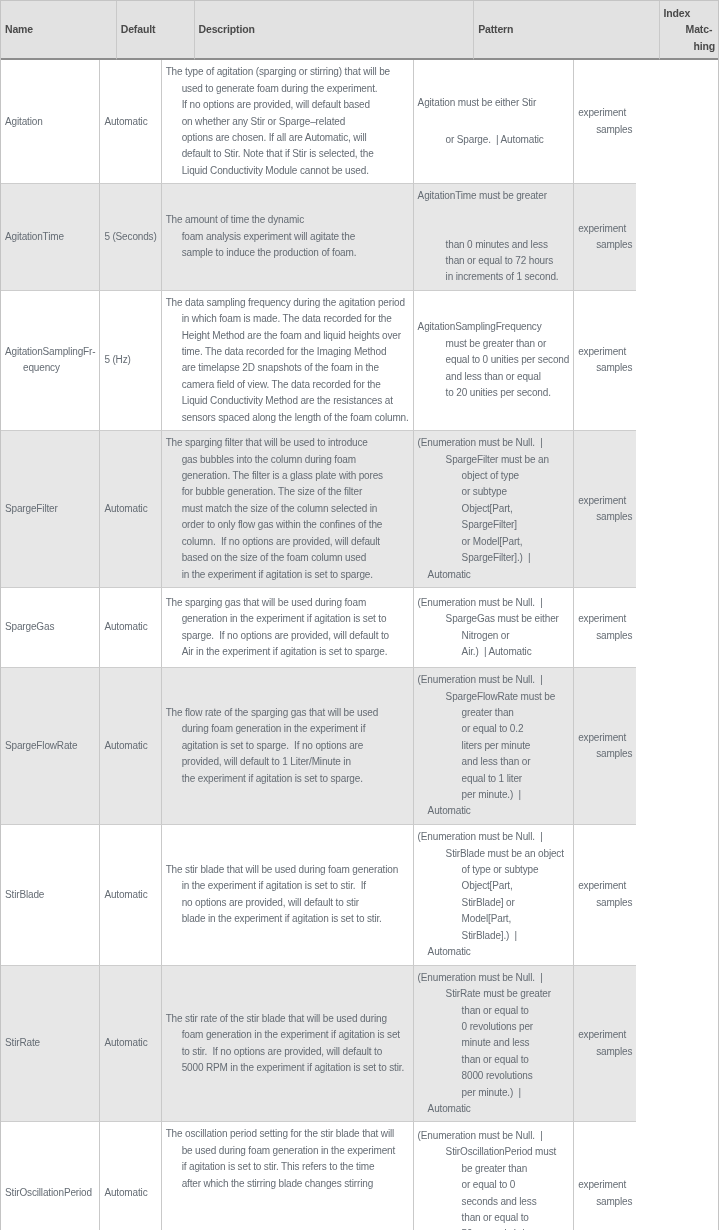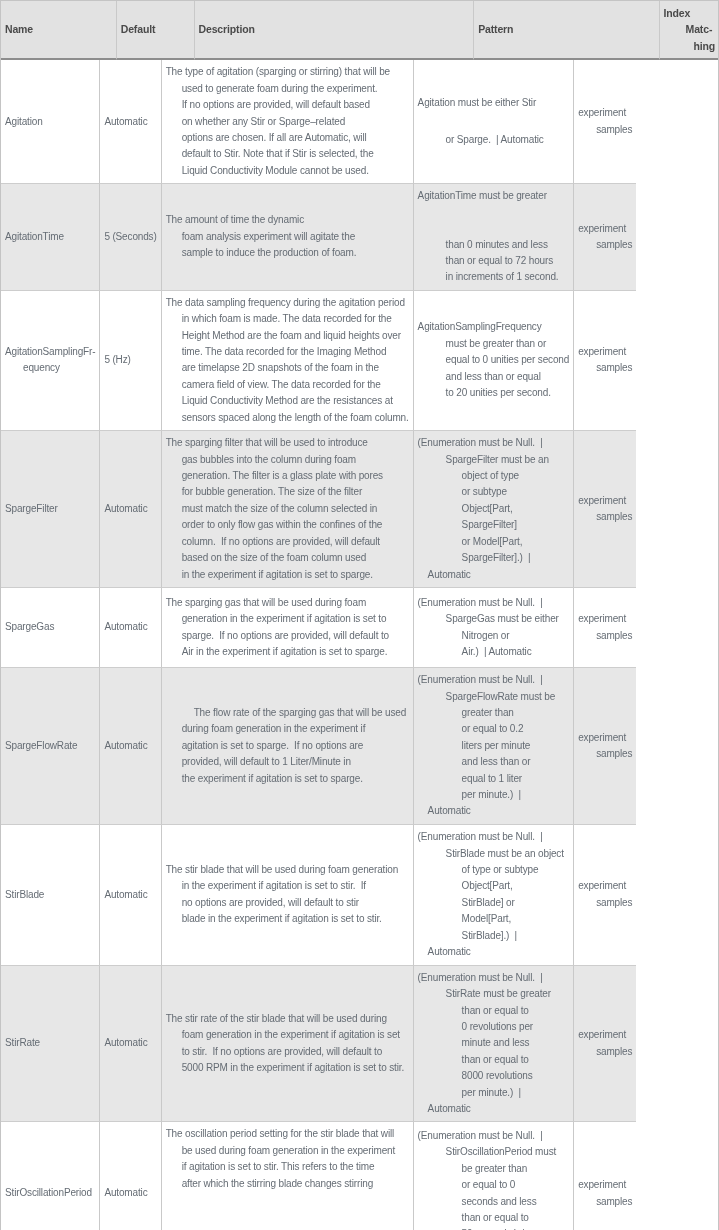--- a/index.html
+++ b/index.html
@@ -191,21 +191,21 @@
         </div>
       </div>
       <div class="row body-row shaded" style="height: 153px;">
         <div class="cell col-name">
           <div class="ln" style="padding-left: 0px;">SpargeFlowRate</div>
         </div>
         <div class="cell col-default">
           <div class="ln" style="padding-left: 0px;">Automatic</div>
         </div>
         <div class="cell col-description">
-          <div class="ln" style="padding-left: 0px; margin-left: 28px;">The flow rate of the sparging gas that will be used</div>
+          <div class="ln" style="padding-left: 0px;">The flow rate of the sparging gas that will be used</div>
           <div class="ln" style="padding-left: 16px;">during foam generation in the experiment if</div>
           <div class="ln" style="padding-left: 16px;">agitation is set to sparge.  If no options are</div>
           <div class="ln" style="padding-left: 16px;">provided, will default to 1 Liter/Minute in</div>
           <div class="ln" style="padding-left: 16px;">the experiment if agitation is set to sparge.</div>
         </div>
         <div class="cell col-pattern">
           <div class="ln" style="padding-left: 0px;">(Enumeration must be Null.  |</div>
           <div class="ln" style="padding-left: 28px;">SpargeFlowRate must be</div>
           <div class="ln" style="padding-left: 44px;">greater than</div>
           <div class="ln" style="padding-left: 44px;">or equal to 0.2</div>

